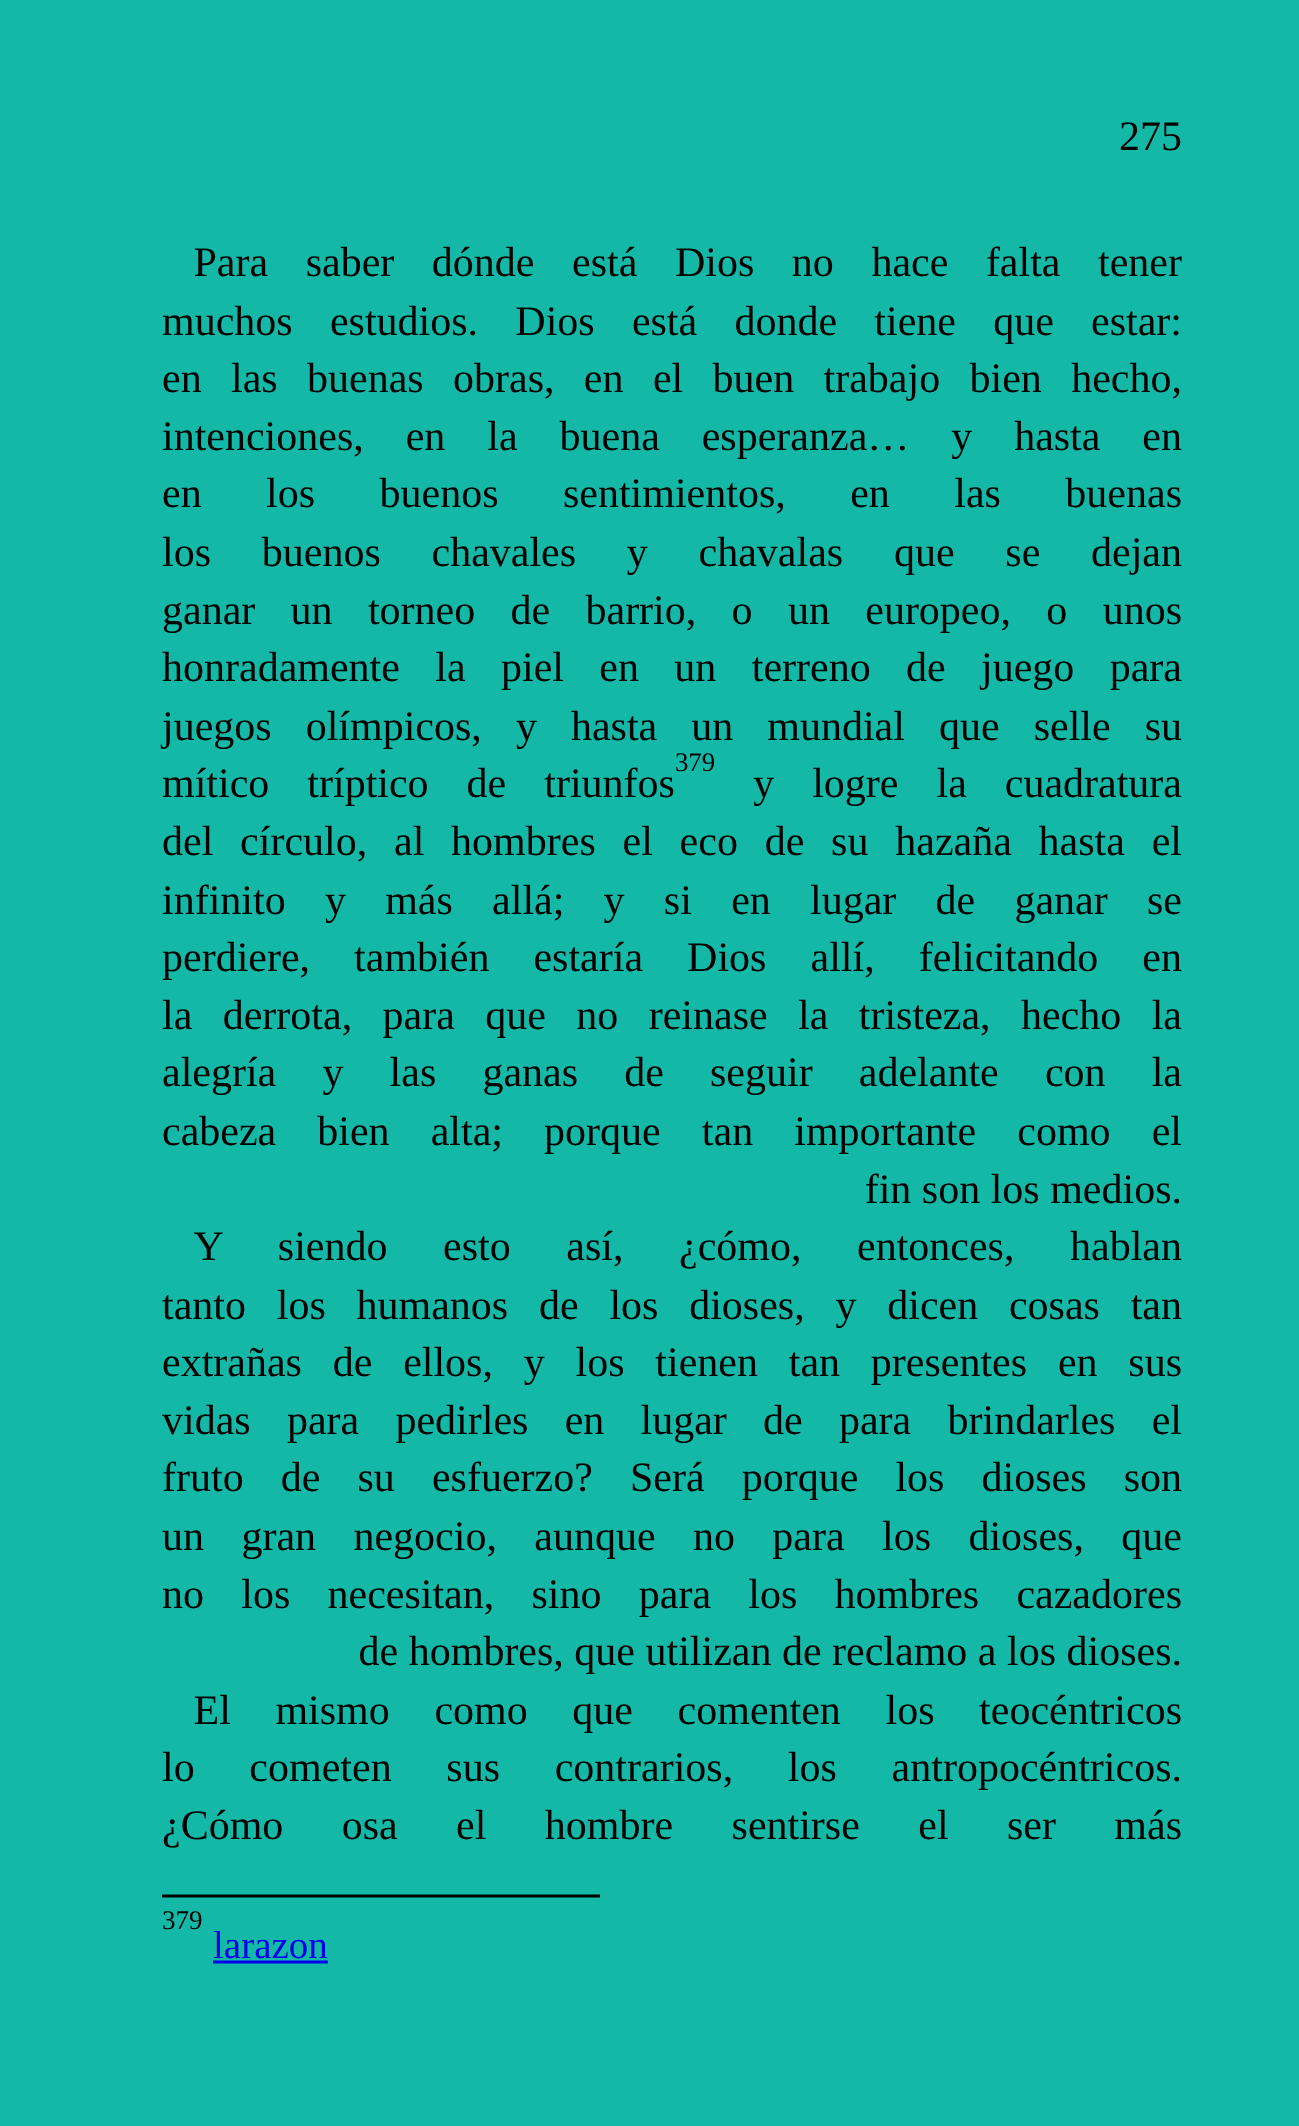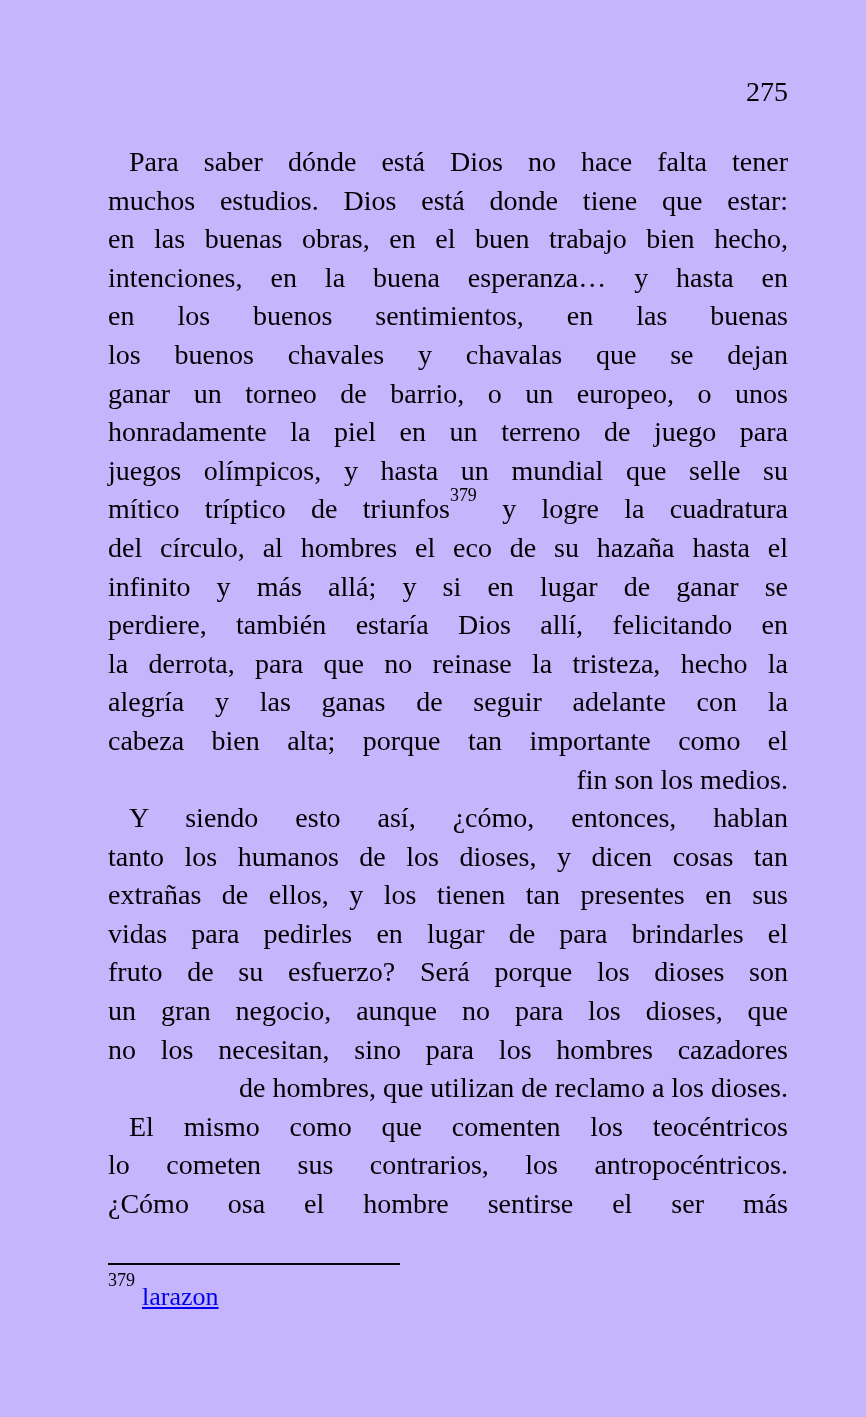--- a/index.html
+++ b/index.html
@@ -5,37 +5,37 @@
 <style>
   html, body {
     margin: 0;
     padding: 0;
     background: #ffffff;
   }
   .page {
     position: relative;
     width: 866px;
     height: 1417px;
-    background: #c4b5fd;
+    background: #14b8a6;
     color: #000000;
     font-family: "Liberation Serif", "DejaVu Serif", serif;
     overflow: hidden;
   }
   .page-number {
     position: absolute;
     top: 78px;
     right: 78px;
     font-size: 28px;
     line-height: 28px;
     text-align: right;
   }
   .body-text {
     position: absolute;
     left: 108px;
-    top: 143px;
+    top: 157px;
     width: 680px;
     font-size: 28px;
     line-height: 38.6px;
   }
   .paragraph { margin: 0; }
   .line {
     text-align: right;
     white-space: normal;
   }
   .line.justified {

